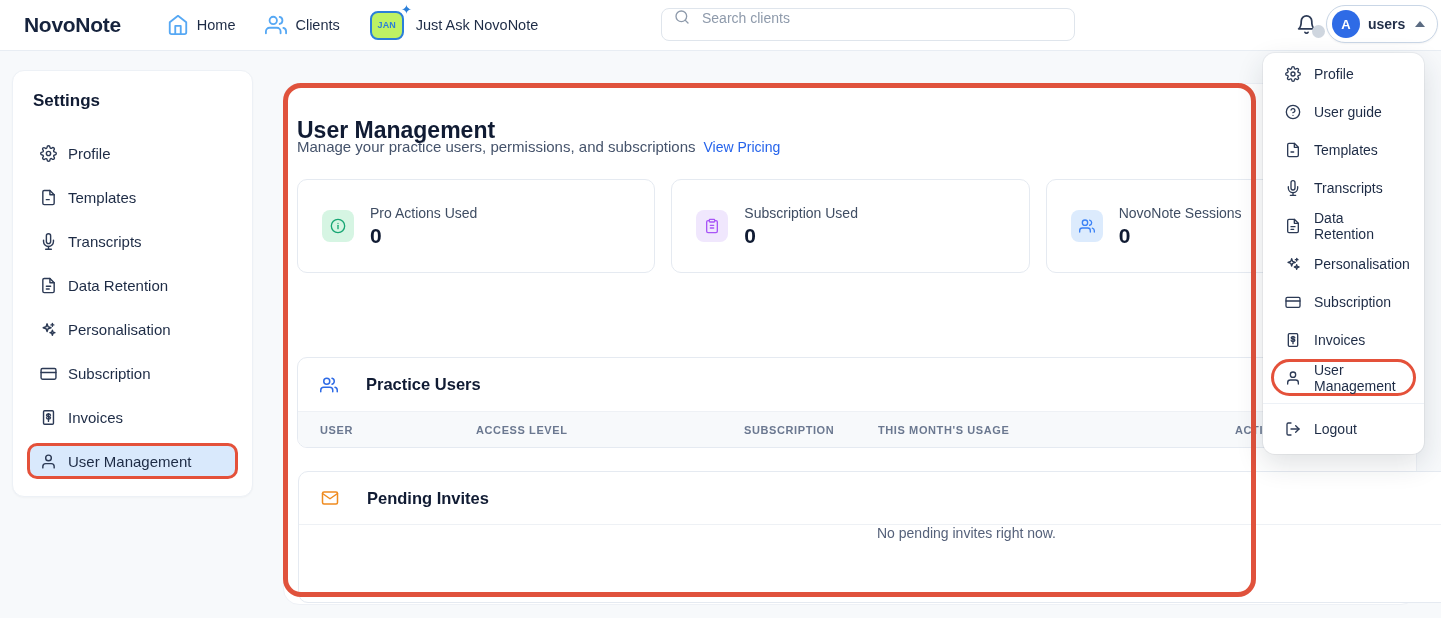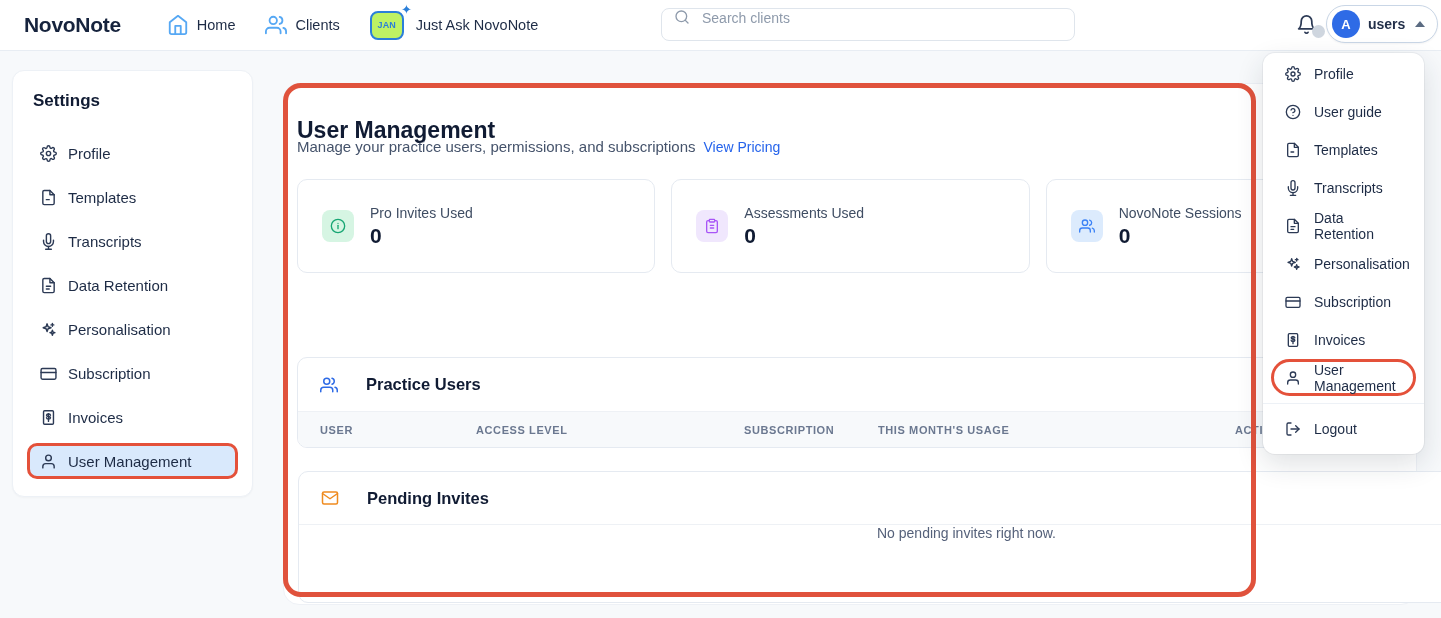--- a/index.html
+++ b/index.html
@@ -307,35 +307,35 @@
   <div class="stats">
     <div class="stat-card">
       <span class="stat-icon green">
           <svg viewBox="0 0 24 24" width="1em" height="1em" fill="none" stroke="currentColor" stroke-width="2" stroke-linecap="round" stroke-linejoin="round">
             <circle cx="12" cy="12" r="10"></circle>
             <line x1="12" y1="16" x2="12" y2="11"></line>
             <line x1="12" y1="8" x2="12.01" y2="8"></line>
           </svg>
         </span>
       <div>
-        <div class="stat-label">Pro Invites Used</div>
+        <div class="stat-label">Pro Actions Used</div>
         <div class="stat-value">0</div>
       </div>
     </div>
     <div class="stat-card">
       <span class="stat-icon purple">
           <svg viewBox="0 0 24 24" width="1em" height="1em" fill="none" stroke="currentColor" stroke-width="2" stroke-linecap="round" stroke-linejoin="round">
             <path d="M16 4h2a2 2 0 0 1 2 2v14a2 2 0 0 1-2 2H6a2 2 0 0 1-2-2V6a2 2 0 0 1 2-2h2"></path>
             <rect x="8" y="2" width="8" height="4" rx="1"></rect>
             <line x1="9.5" y1="11" x2="14.5" y2="11"></line>
             <line x1="9.5" y1="15" x2="14.5" y2="15"></line>
           </svg>
         </span>
       <div>
-        <div class="stat-label">Assessments Used</div>
+        <div class="stat-label">Subscription Used</div>
         <div class="stat-value">0</div>
       </div>
     </div>
     <div class="stat-card">
       <span class="stat-icon blue">
           <svg viewBox="0 0 24 24" width="1em" height="1em" fill="none" stroke="currentColor" stroke-width="2" stroke-linecap="round" stroke-linejoin="round">
             <path d="M17 21v-2a4 4 0 0 0-4-4H5a4 4 0 0 0-4 4v2"></path>
             <circle cx="9" cy="7" r="4"></circle>
             <path d="M23 21v-2a4 4 0 0 0-3-3.87"></path>
             <path d="M16 3.13a4 4 0 0 1 0 7.75"></path>

